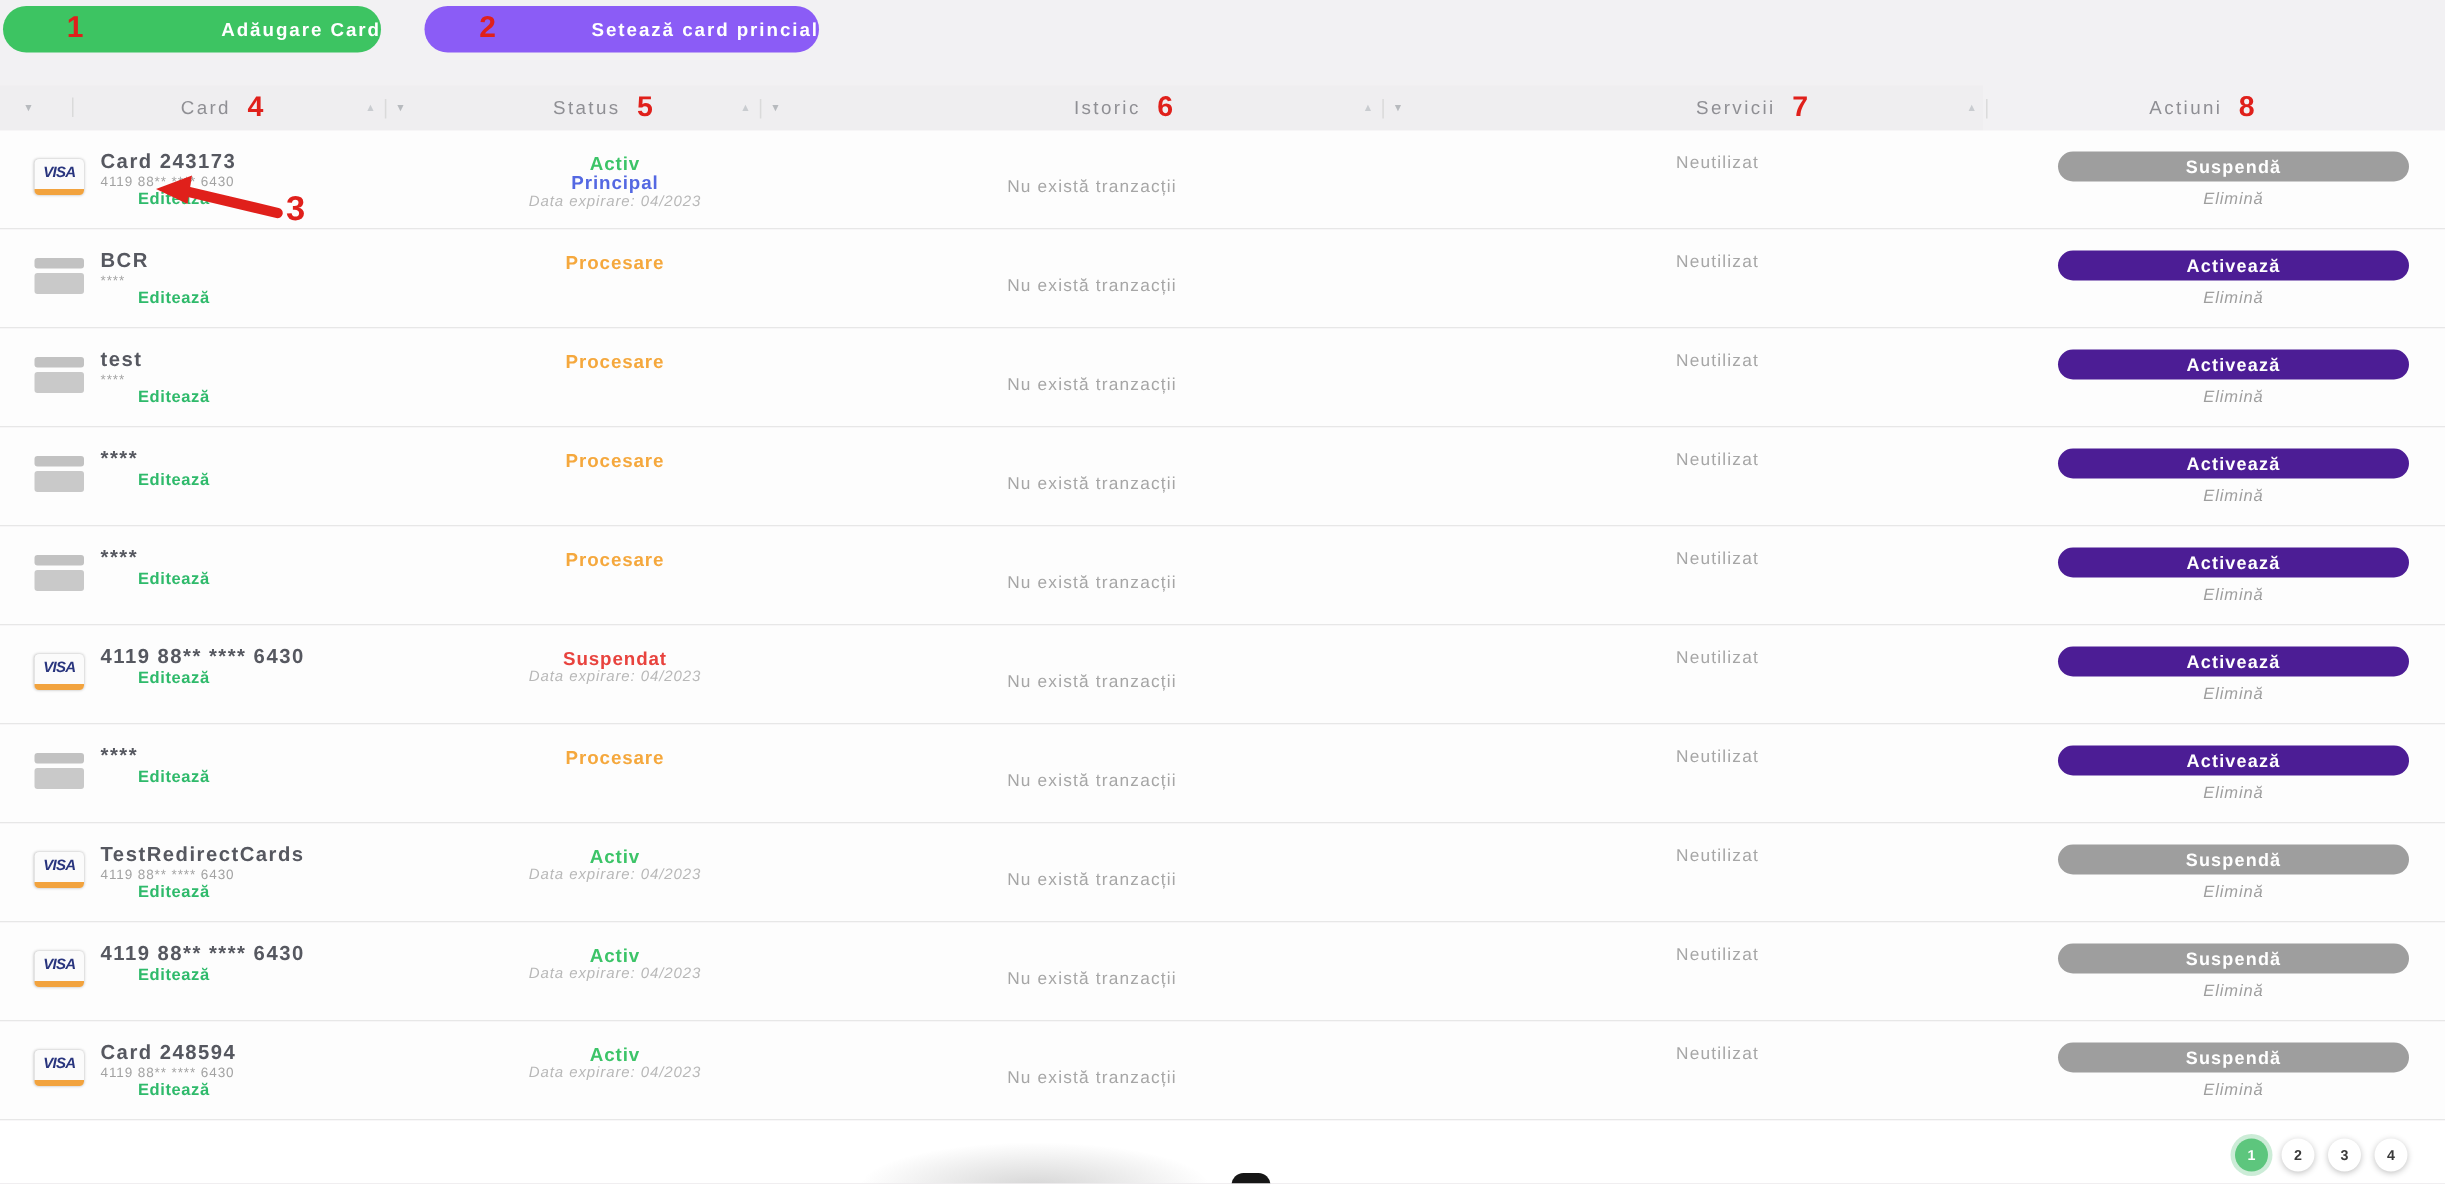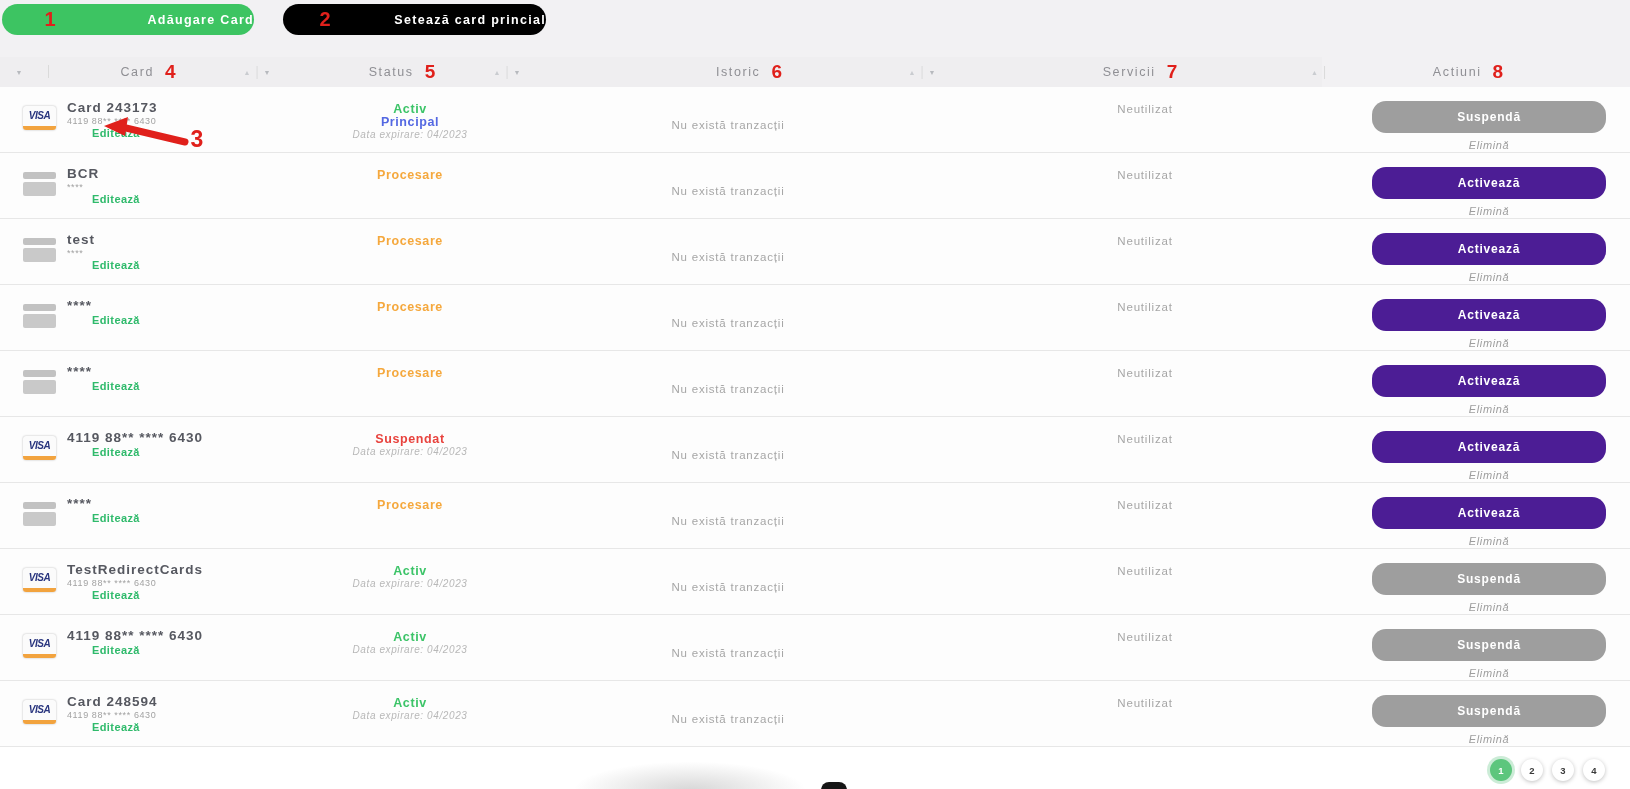--- a/index.html
+++ b/index.html
@@ -10,21 +10,21 @@
     font-family:"Liberation Sans","DejaVu Sans",sans-serif;
     --ann:#e0201b;
   }
   
   .btn-pill {
     position:absolute; top:4px; height:31px; border:none; border-radius:16px;
     color:#fff; font-family:inherit; font-weight:bold; font-size:12.5px;
     letter-spacing:1.3px; cursor:pointer; text-align:right;
   }
   .btn-green { left:2px;  width:252px; background:#3dc462; }
-  .btn-blue  { left:283px; width:263px; background:#000000; }
+  .btn-blue  { left:283px; width:263px; background:#8b5cf6; }
   
   .thead { position:absolute; left:0; top:57px; width:1322px; height:30px; background:#efeef0; }
   .hdr-group {
     position:absolute; top:0; height:30px; transform:translateX(-50%);
     display:flex; align-items:center; gap:11px; white-space:nowrap;
   }
   .hdr-label { color:#8f8f94; font-size:12.5px; letter-spacing:1.6px; font-weight:normal; }
   .hdr-ann { color:var(--ann); font-weight:bold; font-size:19px; }
   .sortpair {
     position:absolute; top:0; height:30px; transform:translateX(-50%);
@@ -59,21 +59,21 @@
   .cell-status { position:absolute; left:285px; top:0; width:250px; text-align:center; padding-top:15px; }
   .st-main     { font-size:12.5px; font-weight:bold; letter-spacing:0.6px; line-height:14px; }
   .st-principal{ font-size:12.5px; font-weight:bold; letter-spacing:0.6px; line-height:13px; }
   .st-expiry   { font-size:10px; font-style:italic; color:#b8b8b8; letter-spacing:0.6px; line-height:11px; }
   .cell-history  { position:absolute; left:528px; top:0; width:400px; text-align:center; padding-top:31px;
                    color:#a6a6a6; font-size:11.5px; letter-spacing:0.8px; line-height:14px; }
   .cell-services { position:absolute; left:945px; top:0; width:400px; text-align:center; padding-top:15px;
                    color:#a6a6a6; font-size:11.5px; letter-spacing:0.8px; line-height:14px; }
   .cell-actions { position:absolute; left:1372px; top:0; width:234px; text-align:center; }
   .action-btn {
-    display:block; width:234px; height:32px; margin-top:14px; border:none; border-radius:14px;
+    display:block; width:234px; height:20px; margin-top:14px; border:none; border-radius:14px;
     color:#fff; font-family:inherit; font-weight:bold; font-size:12px; letter-spacing:0.8px; cursor:pointer;
   }
   .btn-act-gray  { background:#9e9e9e; }
   .btn-act-green { background:#4c1d95; }
   .remove-link { display:inline-block; margin-top:6px; color:#9e9e9e; font-size:11px; font-style:italic;
                  letter-spacing:0.6px; line-height:12px; background:none; border:none; font-family:inherit; cursor:pointer; }
   
   .footer-strip { position:absolute; left:0; top:747px; width:1630px; height:42px; background:#ffffff; }
   .pagination { position:absolute; left:1490px; top:759px; display:flex; gap:9px; }
   .page-dot {
@@ -129,21 +129,21 @@
     <div class="hdr-group" style="left:749px">
       <span class="hdr-label">Istoric</span>
       <span class="hdr-ann">6</span>
     </div>
     <div class="sortpair" style="left:922px">
       <span class="s-up">▲</span>
         <span class="s-div"></span>
         <span class="s-down">▼</span>
     </div>
 
-    <div class="hdr-group" style="left:1140px">
+    <div class="hdr-group" style="left:1168px">
       <span class="hdr-label">Servicii</span>
       <span class="hdr-ann">7</span>
     </div>
     <div class="sortpair" style="left:1321px">
       <span class="s-up">▲</span>
         <span class="s-div"></span>
     </div>
 
     <div class="hdr-group" style="left:1468px">
       <span class="hdr-label">Actiuni</span>

